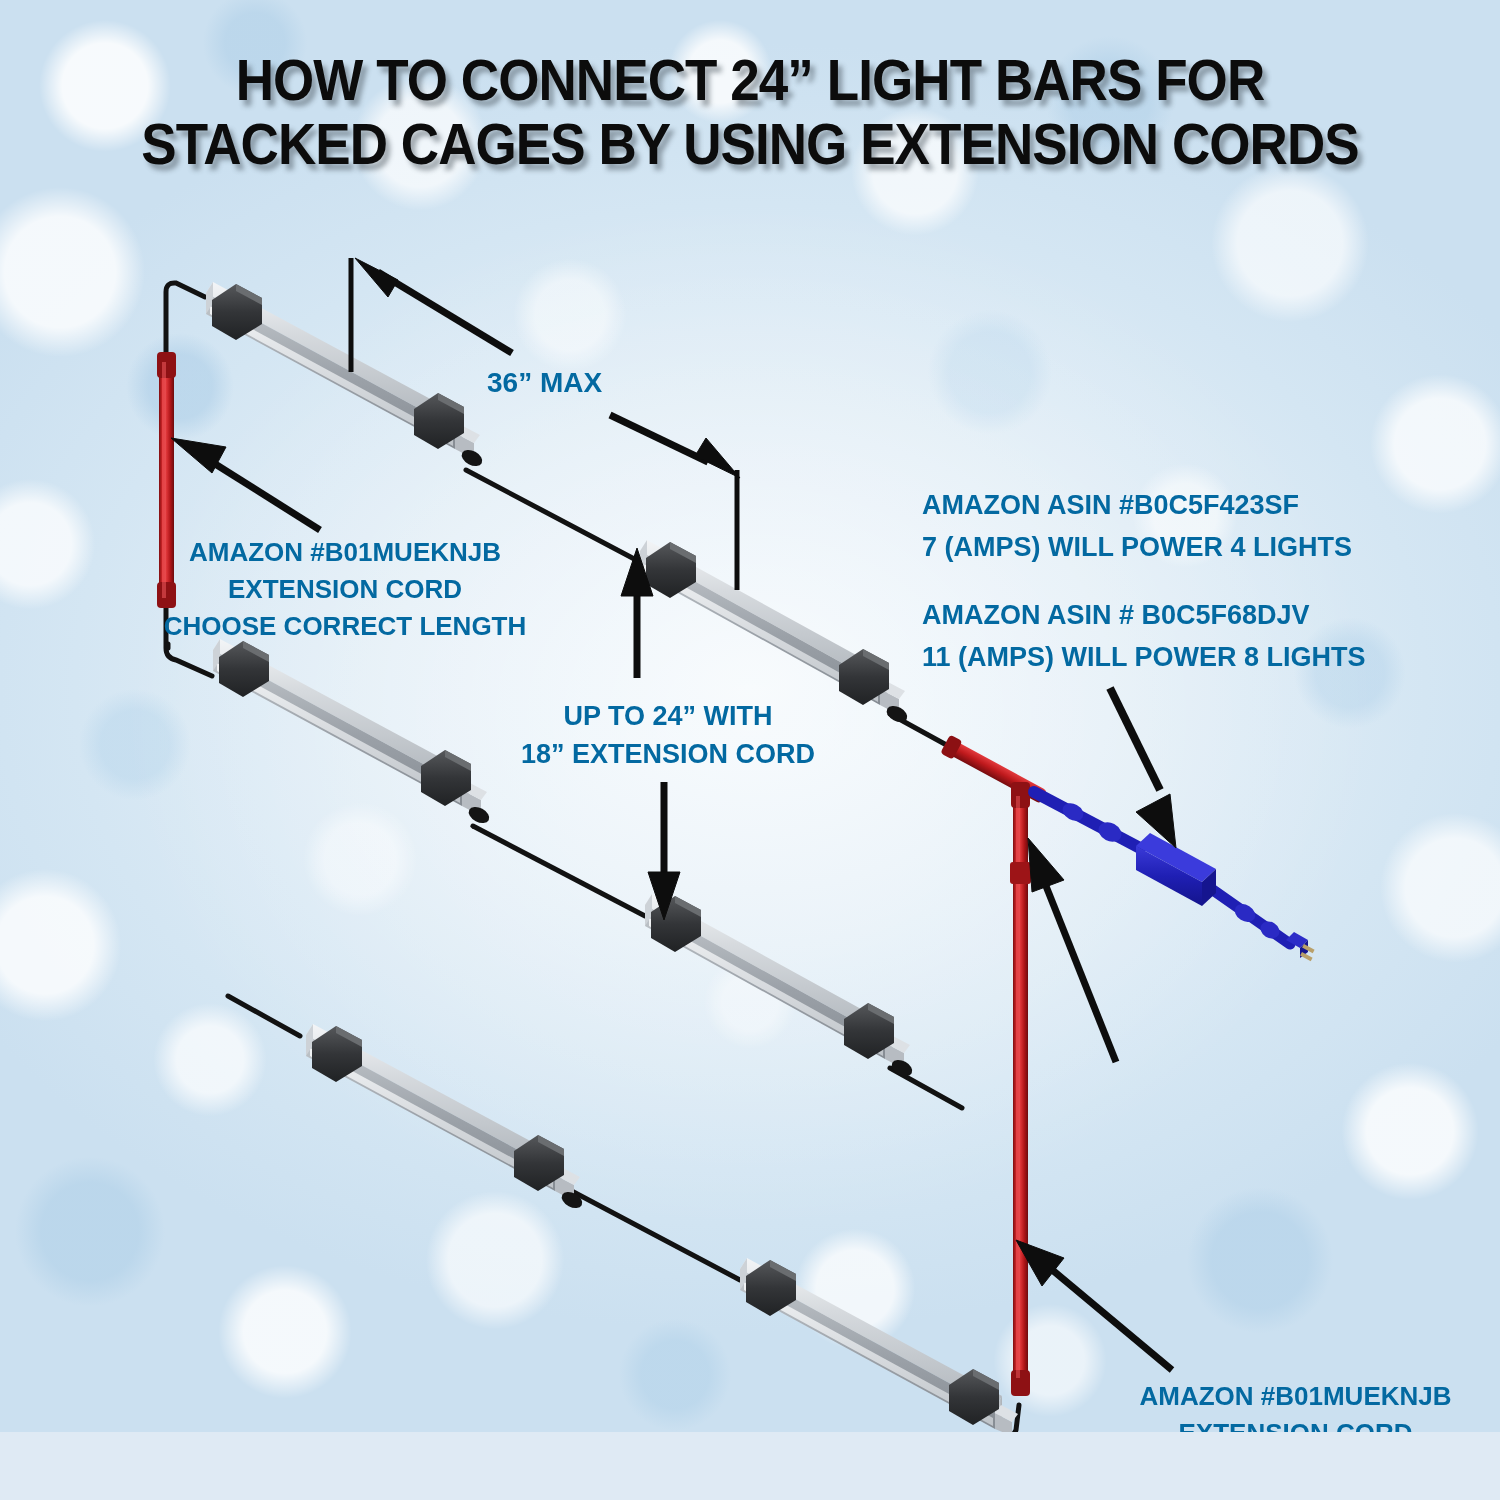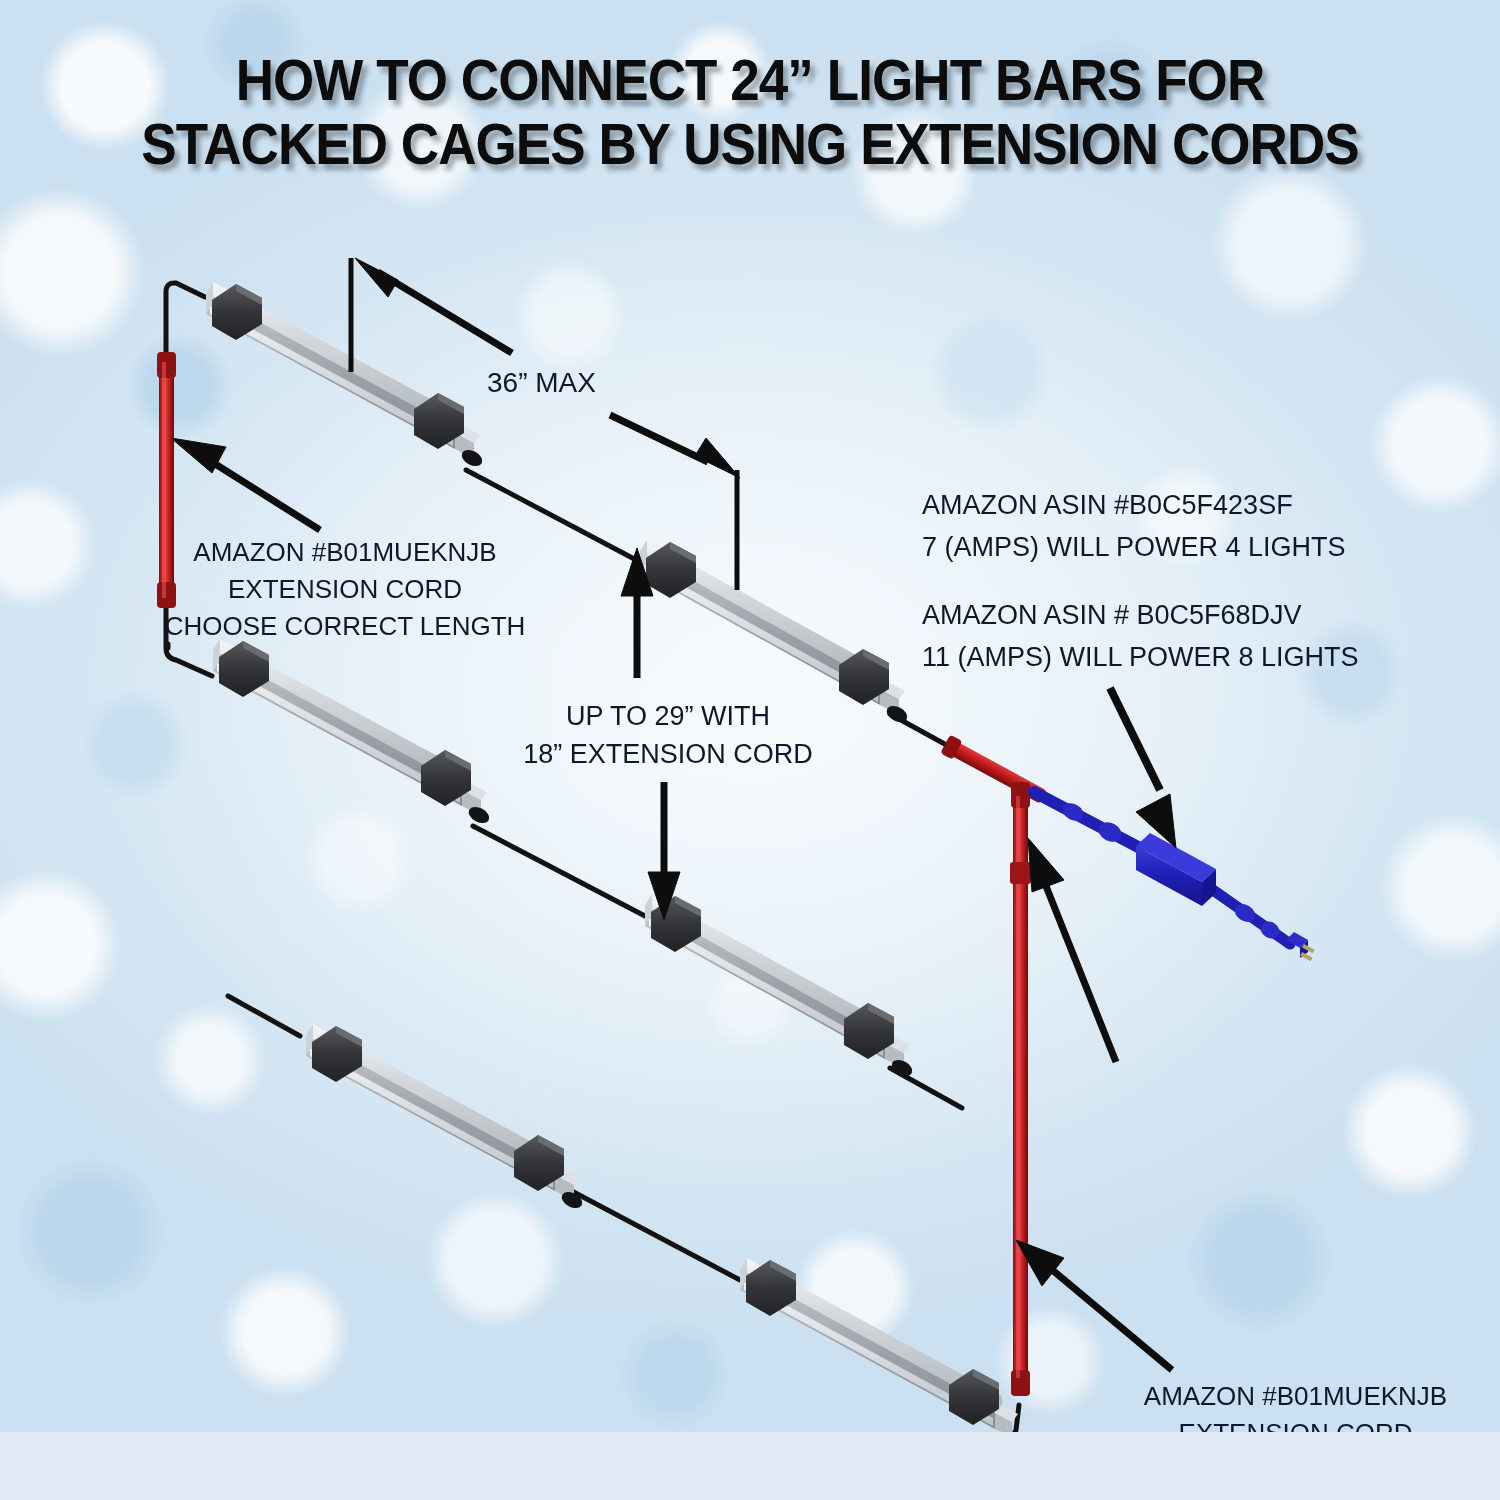--- a/index.html
+++ b/index.html
@@ -66,22 +66,22 @@
     color:#0c0c0c;
     transform:scaleX(.93);
     text-shadow:5px 6px 5px rgba(60,70,80,.45);
     white-space:pre-line;
     pointer-events:none;
   }
 
   
   .note{
     position:absolute;
-    font-weight:normal;
-    color:#0f172a;
+    font-weight:bold;
+    color:#0369a1;
     white-space:pre-line;
     letter-spacing:0px;
   }
   .n-cord-left   {left:160px; top:534px; width:370px; text-align:center; font-size:26px; line-height:37px;}
   .n-36max       {left:487px; top:366px; font-size:28px; line-height:34px;}
   .n-upto24      {left:498px; top:697px; width:340px; text-align:center; font-size:27px; line-height:38px;}
   .n-asin5       {left:922px; top:484px; font-size:27px; line-height:42px;}
   .n-asin10      {left:922px; top:594px; font-size:27px; line-height:42px;}
   .n-splitter    {left:1104px; top:1064px; font-size:25px; line-height:35px;}
   .n-cord-right  {left:1098px; top:1378px; width:395px; text-align:center; font-size:26px; line-height:37px;}
@@ -364,21 +364,21 @@
     </g>
   </svg>
 
   <div class="title">HOW TO CONNECT 24” LIGHT BARS FOR
 STACKED CAGES BY USING EXTENSION CORDS</div>
 
   <div class="note n-cord-left">AMAZON #B01MUEKNJB
 EXTENSION CORD
 CHOOSE CORRECT LENGTH</div>
   <div class="note n-36max">36” MAX</div>
-  <div class="note n-upto24">UP TO 29” WITH
+  <div class="note n-upto24">UP TO 24” WITH
 18” EXTENSION CORD</div>
   <div class="note n-asin5">AMAZON ASIN #B0C5F423SF
 7 (AMPS) WILL POWER 4 LIGHTS</div>
   <div class="note n-asin10">AMAZON ASIN # B0C5F68DJV
 11 (AMPS) WILL POWER 8 LIGHTS</div>
   <div class="note n-cord-right">AMAZON #B01MUEKNJB
 EXTENSION CORD
 CHOOSE CORRECT LENGTH</div>
 
 </div>

